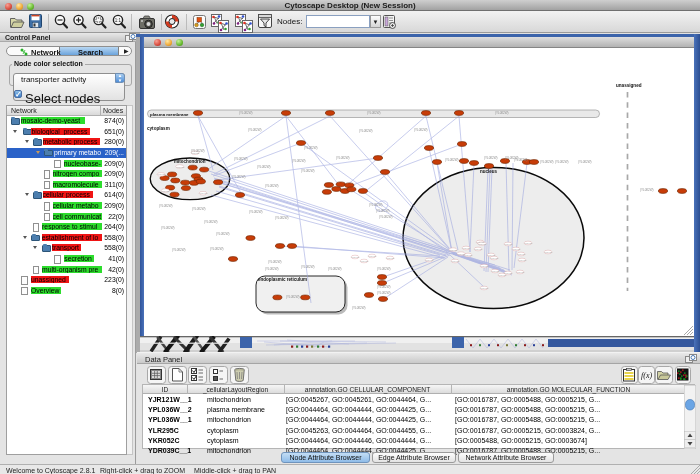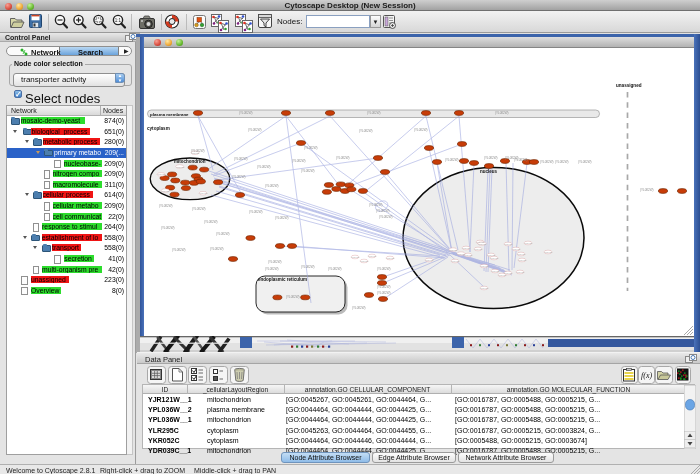--- a/index.html
+++ b/index.html
@@ -13,21 +13,21 @@
 #search-label { left:277px; top:17px; font-size:8px; color:#111; }
 #search-box { left:306px; top:15px; width:64px; height:13px; background:#fff; border:1px solid #8aa0c0; }
 #search-drop { left:370px; top:15px; width:11px; height:13px; background:linear-gradient(#fdfdfd,#d5d5d5); border:1px solid #999; font-size:6px; text-align:center; line-height:12px; color:#222; }
 #cpanel { left:0; top:33px; width:136px; height:431px; background:#e4e4e4; border-right:1px solid #9c9c9c; }
 #cpanel-hdr { left:0; top:33px; width:136px; height:9px; background:linear-gradient(#e8e8e8,#c8c8c8); border-bottom:1px solid #aaa; }
 #cpanel-hdr span { position:absolute; left:5px; top:1px; font-size:7px; font-weight:bold; color:#222; }
 #tabs { left:6px; top:46px; width:126px; height:10px; background:#fbfbfb; border:1px solid #8f8f8f; border-radius:5px; }
 #tab-mosaic { position:absolute; left:52px; top:0px; width:60px; height:8px; background:linear-gradient(#b8d7f3,#6ba3dc); border-left:1px solid #7f7f7f; border-right:1px solid #7f7f7f; }
 #groupbox { left:9px; top:64px; width:123px; height:22px; border:1px solid #a8a8a8; border-radius:3px; }
 #grouplabel { left:12px; top:60px; font-size:7px; font-weight:bold; color:#111; background:#e4e4e4; padding:0 2px; z-index:5; }
-#combo { left:13px; top:73px; width:112px; height:14px; background:linear-gradient(#ffffff,#e2e2e2); border:1px solid #8f8f8f; border-radius:3px; }
+#combo { left:13px; top:73px; width:112px; height:28px; background:linear-gradient(#ffffff,#e2e2e2); border:1px solid #8f8f8f; border-radius:3px; }
 #combo span { position:absolute; left:7px; top:0.5px; font-size:8px; color:#111; }
 #combo .step { position:absolute; right:-1px; top:-1px; width:10px; height:10px; background:linear-gradient(#a8cdf0,#4f8ed8); border-radius:0 3px 3px 0; border:1px solid #6f8fb5; color:#fff; font-size:4.5px; line-height:4.5px; text-align:center; }
 #checkbox { left:14px; top:90px; width:8px; height:8px; background:linear-gradient(#8ec0ea,#3f7ec7); border:1px solid #4a6fa5; border-radius:2px; color:#fff; font-size:8px; line-height:8px; font-weight:bold; text-align:center; }
 #checklabel { left:25px; top:90.5px; font-size:13px; color:#111; }
 #tree { left:6px; top:105px; width:121px; height:350px; background:#fff; border:1px solid #9f9f9f; }
 #treesb { left:127px; top:105px; width:6px; height:350px; background:#f2f2f2; border:1px solid #c5c5c5; border-left:none; }
 #tree-hdr { position:absolute; left:0; top:0; width:119px; height:10px; background:linear-gradient(#f4f4f4,#d9d9d9); border-bottom:1px solid #b0b0b0; font-size:7px; color:#222; }
 .trow { position:absolute; left:0; width:119px; height:10.6px; font-size:6.8px; white-space:nowrap; }
 .trow .lbl { position:absolute; top:1.2px; color:#000; }
 .trow .cnt { position:absolute; right:2px; top:1.2px; color:#000; }

